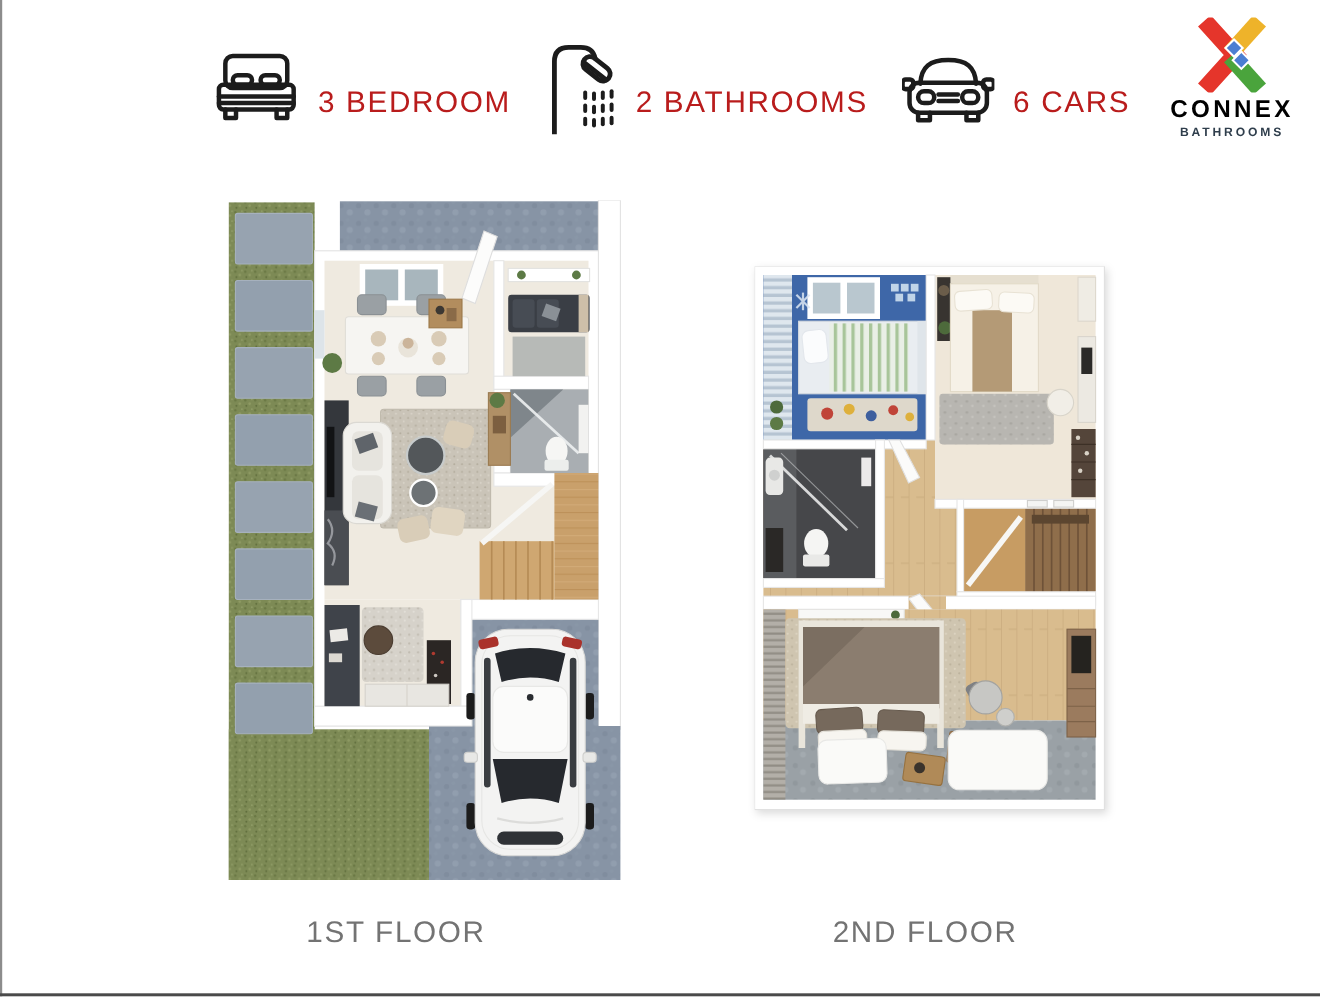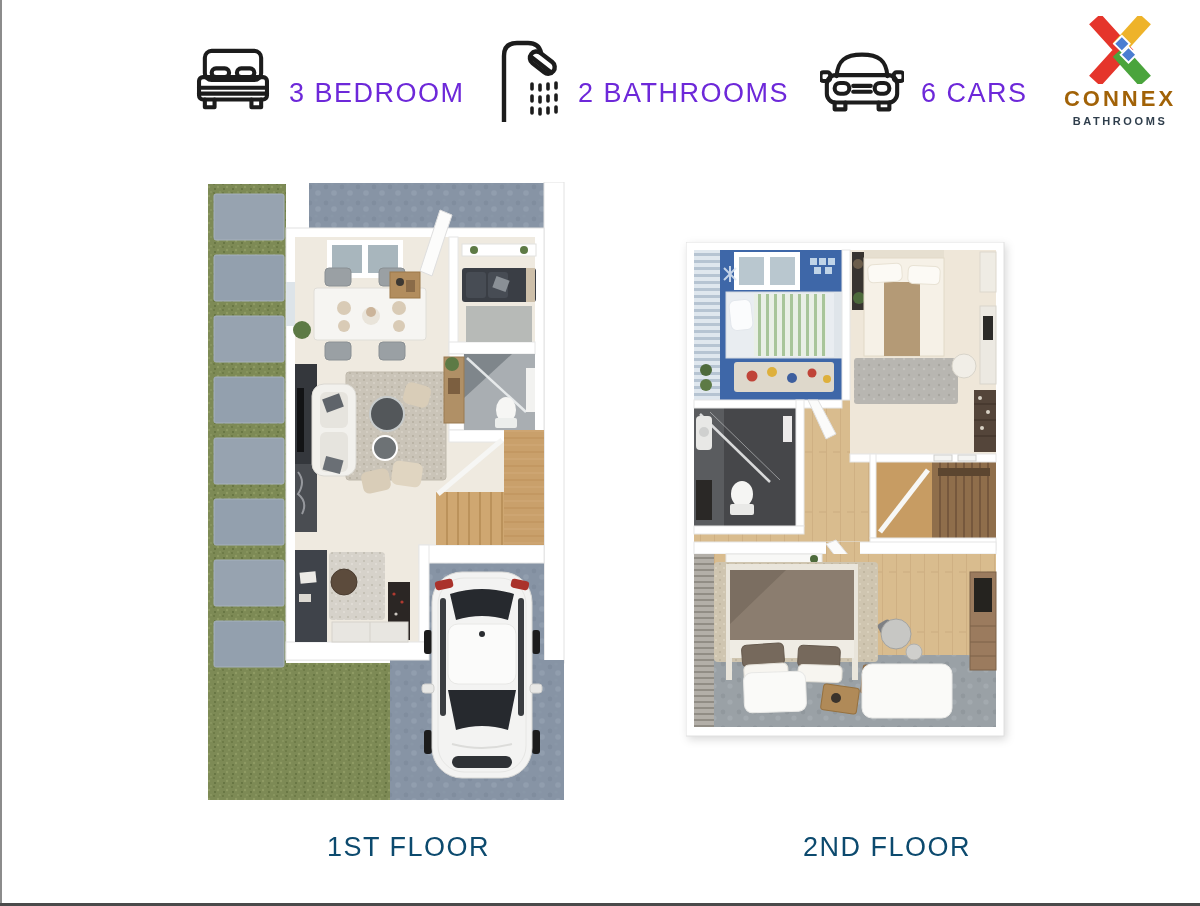--- a/index.html
+++ b/index.html
@@ -3,28 +3,28 @@
 <meta charset="utf-8">
 <style>
   html,body{margin:0;padding:0;}
   body{
     width:1200px;height:906px;position:relative;background:#ffffff;
     font-family:"Liberation Sans", sans-serif;color:#1b1b1b;overflow:hidden;
   }
   .edge-left{position:absolute;left:0;top:0;width:2px;height:906px;background:#8c8c8c;}
   .edge-bottom{position:absolute;left:0;bottom:0;width:1200px;height:3px;background:#4a4a4a;}
   .feature-icon{position:absolute;}
-  .feature-label{position:absolute;font-size:27px;letter-spacing:1.5px;font-weight:400;color:#6d28d9;white-space:nowrap;}
+  .feature-label{position:absolute;font-size:27px;letter-spacing:1.5px;font-weight:400;color:#b91c1c;white-space:nowrap;}
   .logo{position:absolute;left:1060px;top:16px;width:120px;text-align:center;}
   .logo-x{display:block;margin:0 auto;}
-  .logo-brand{font-size:22px;font-weight:700;letter-spacing:3px;color:#a16207;margin-top:2px;}
+  .logo-brand{font-size:22px;font-weight:700;letter-spacing:3px;color:#000000;margin-top:2px;}
   .logo-tagline{font-size:11px;font-weight:700;letter-spacing:2.6px;color:#2f3e4c;margin-top:3px;}
   .plan{position:absolute;}
   .plan svg{display:block;}
-  .caption{position:absolute;top:832px;font-size:27px;letter-spacing:1.5px;font-weight:400;color:#0c4a6e;text-align:right;width:260px;}
+  .caption{position:absolute;top:832px;font-size:27px;letter-spacing:1.5px;font-weight:400;color:#737373;text-align:center;width:260px;}
   .caption-1{left:230px;}
   .caption-2{left:711px;}
 </style>
 </head>
 <body>
 
 <div class="edge-left"></div>
 <div class="edge-bottom"></div>
 
 <svg class="feature-icon" style="left:196px;top:48px;" width="74" height="66" viewBox="0 0 76 68">

